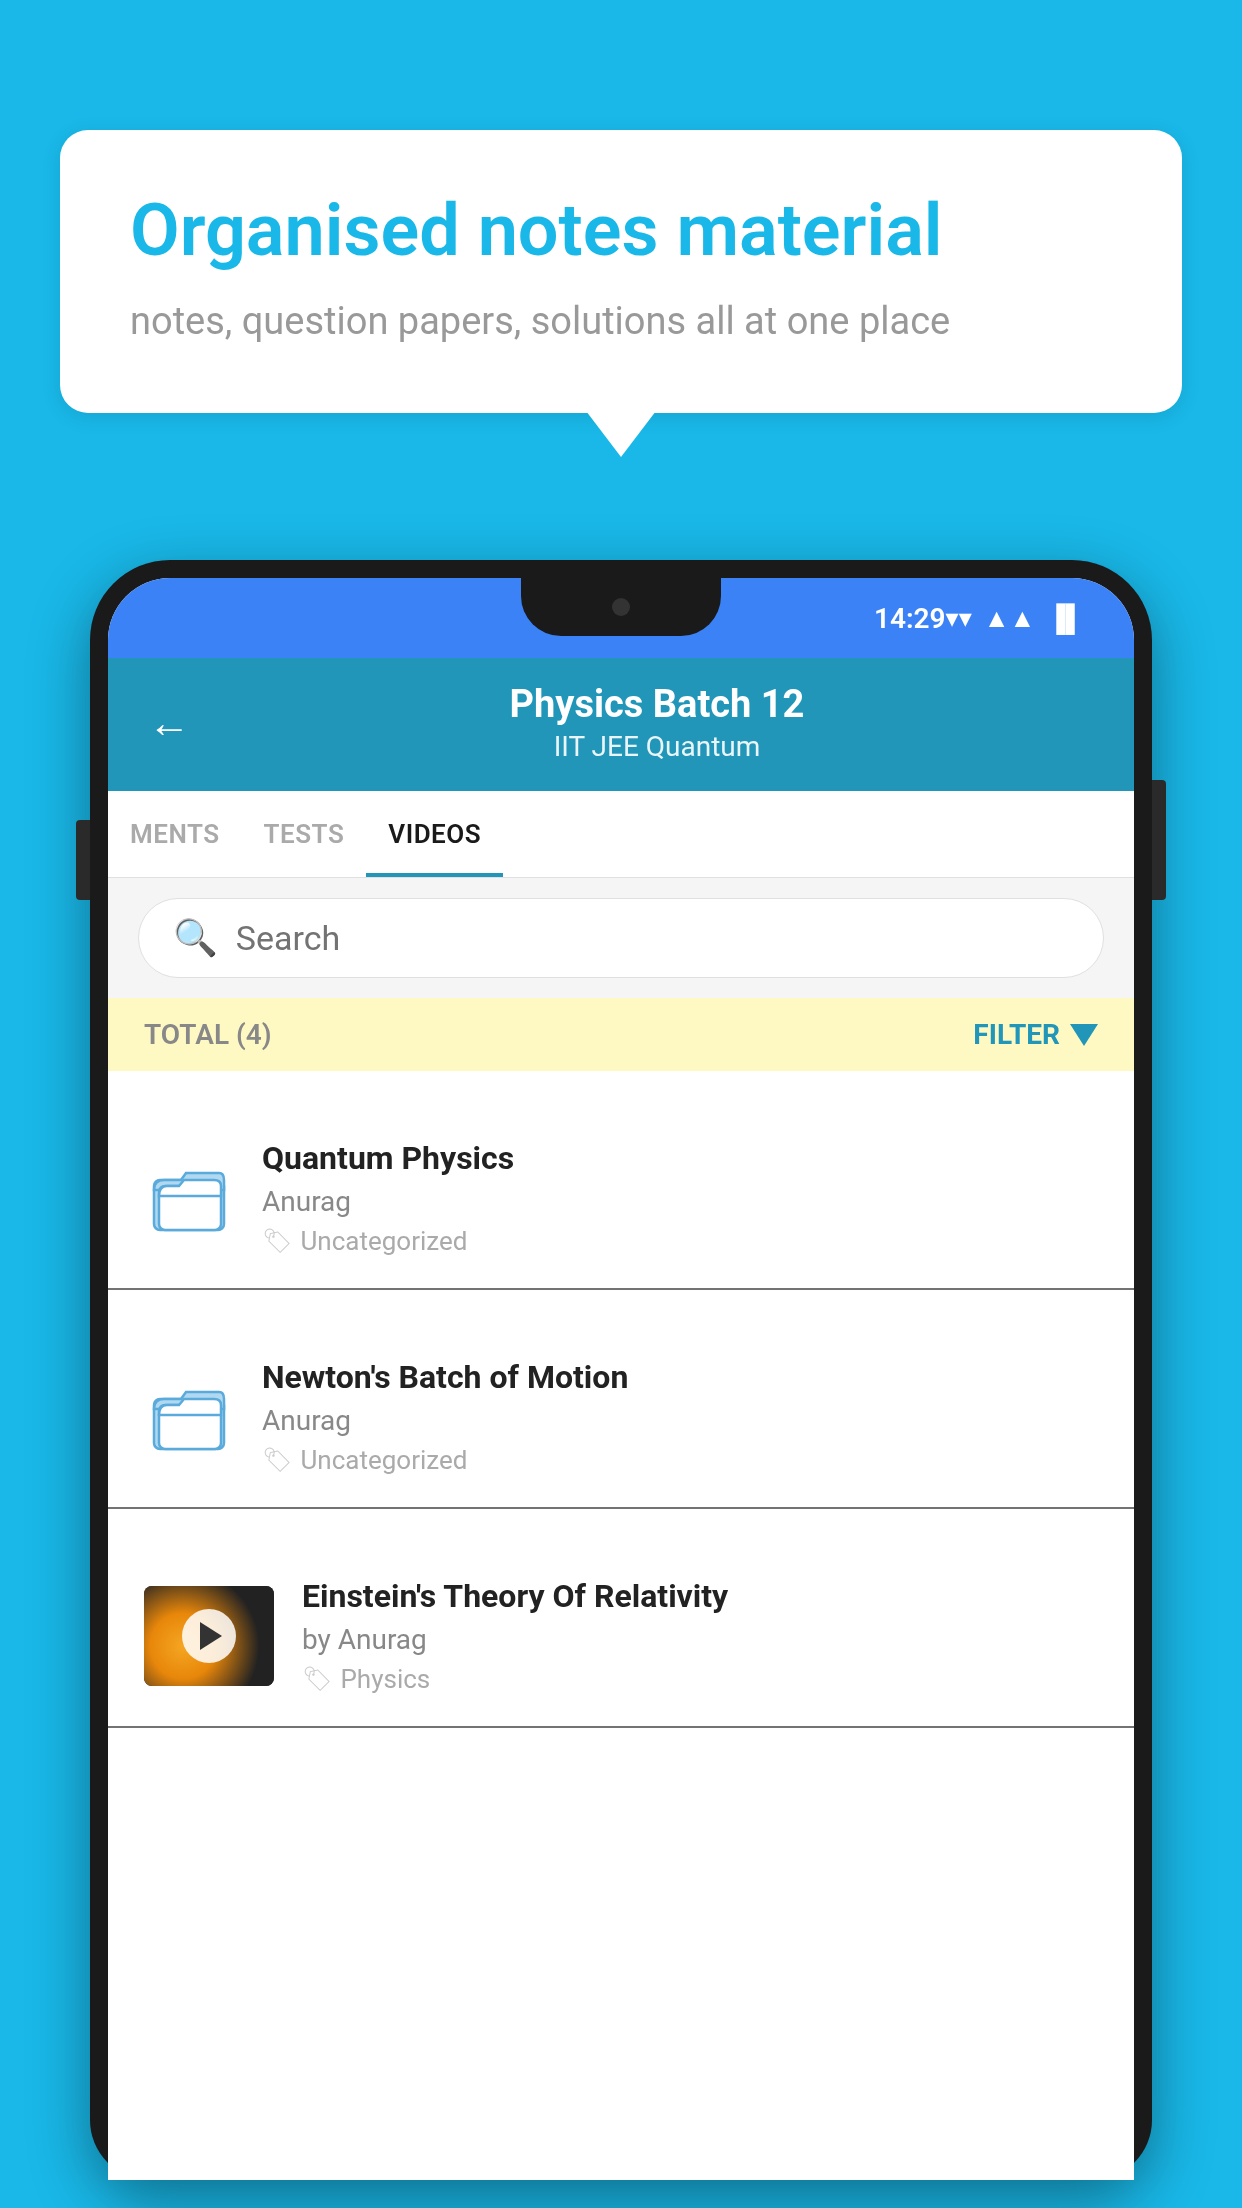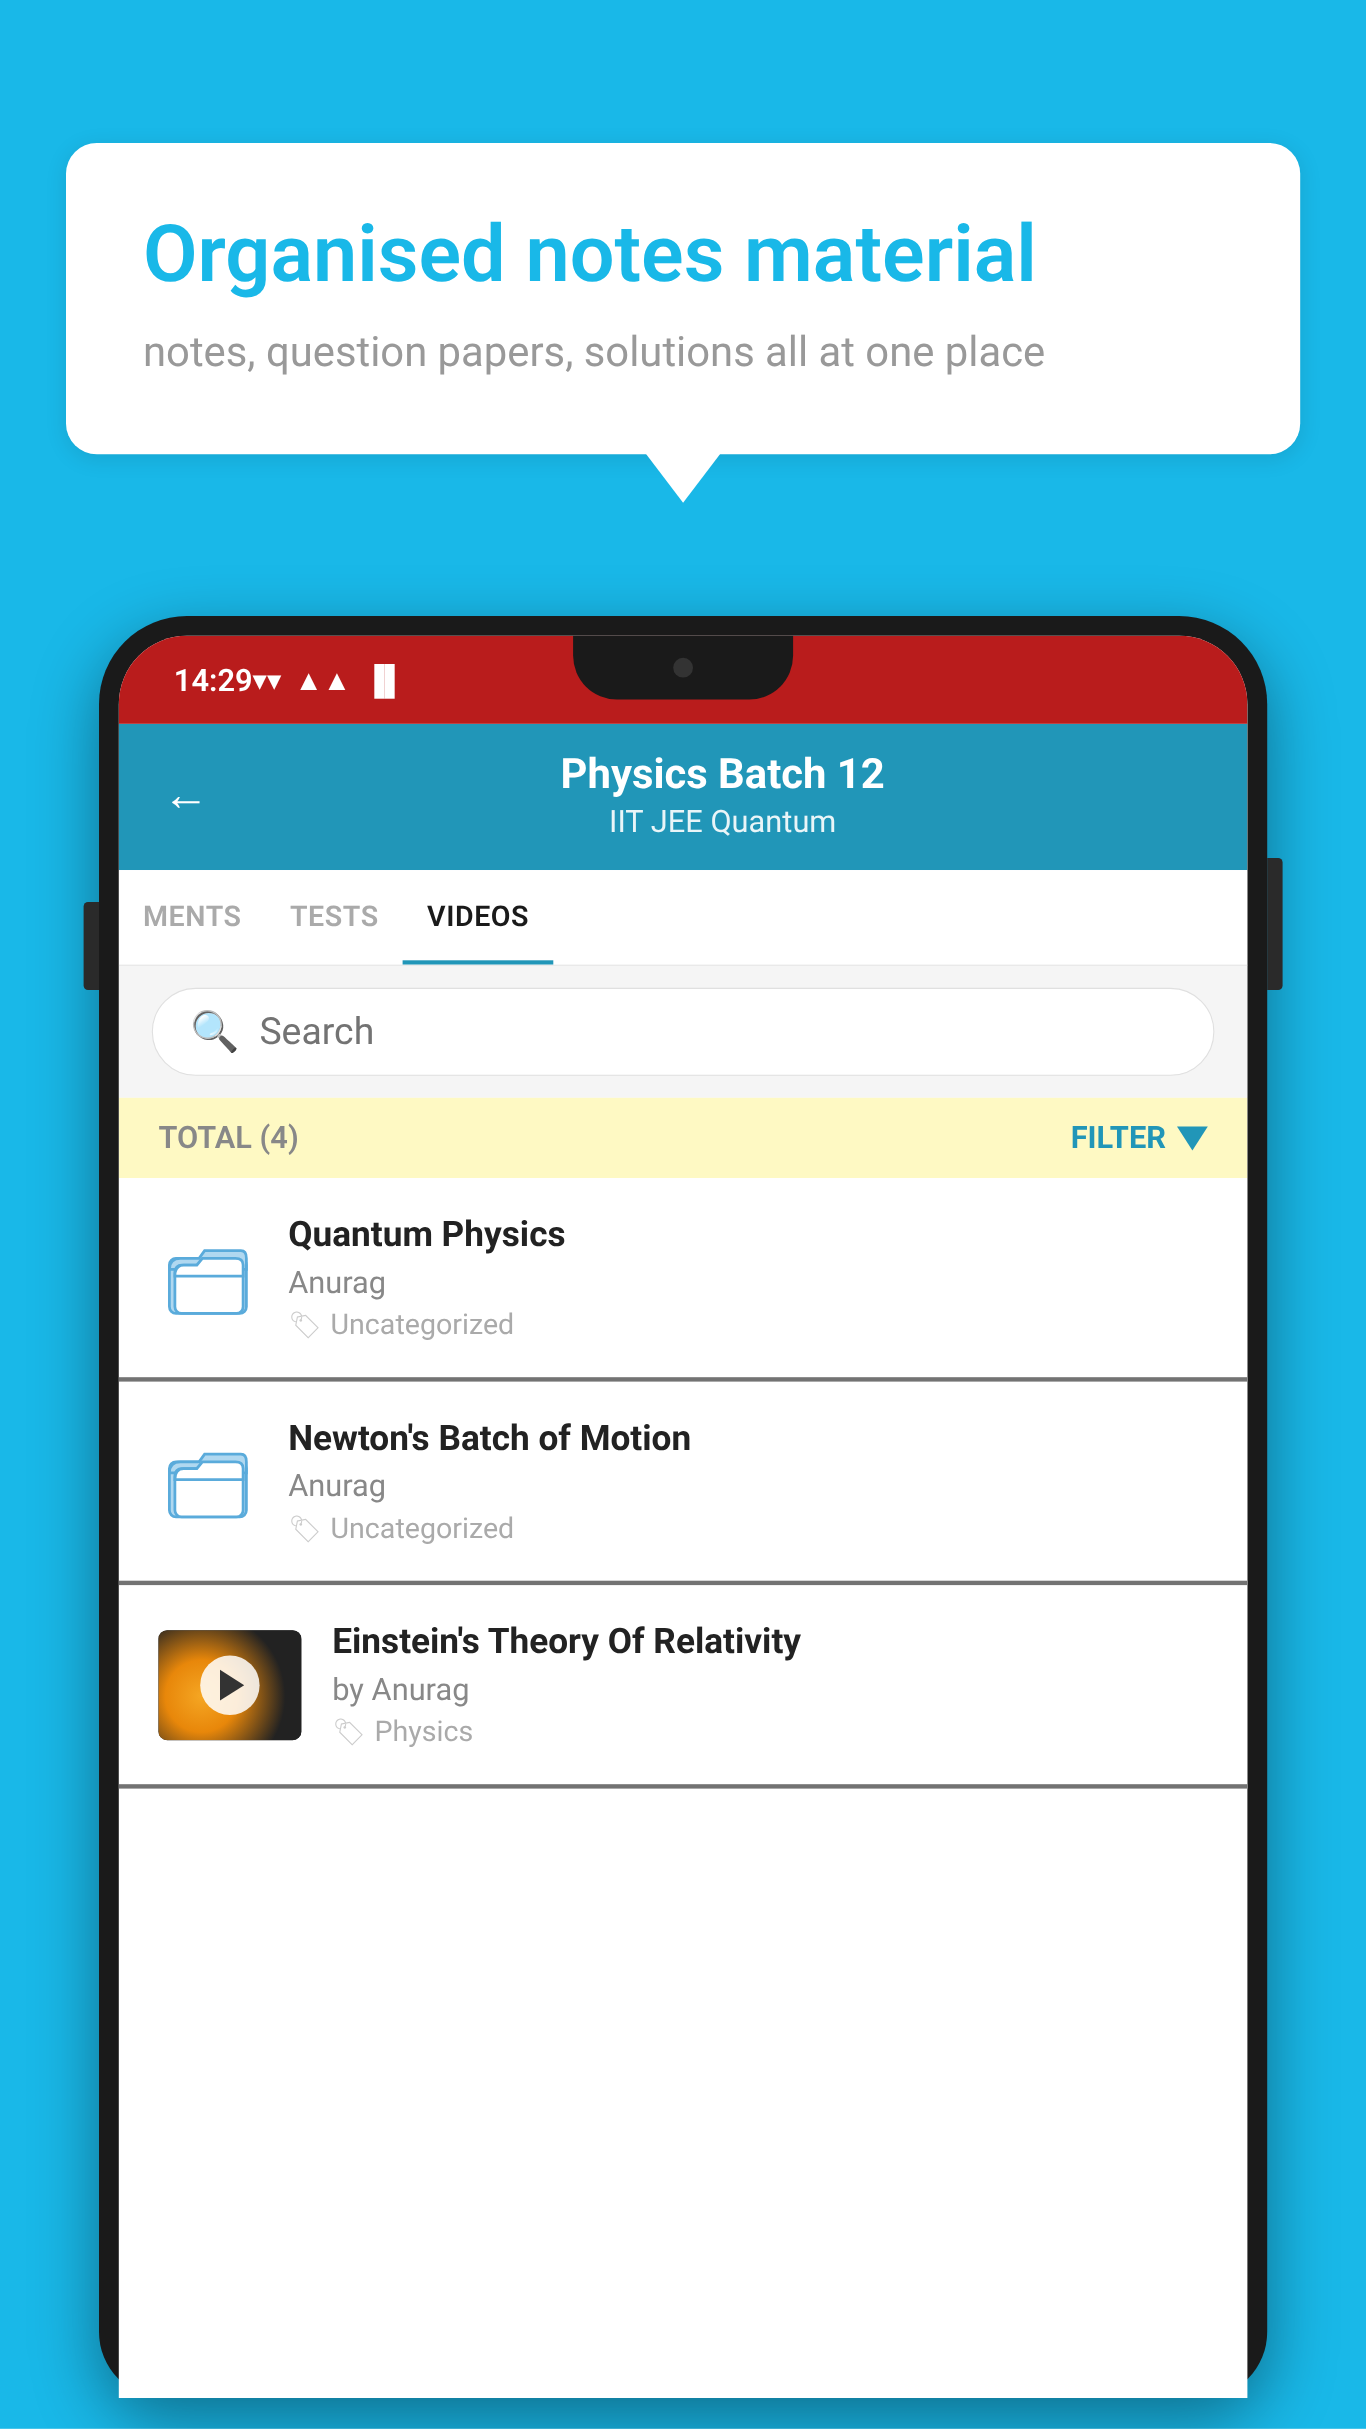--- a/index.html
+++ b/index.html
@@ -100,25 +100,25 @@
     .phone-screen {
       background: white;
       border-radius: 62px 62px 0 0;
       overflow: hidden;
       height: 100%;
       position: relative;
     }
 
     
     .status-bar {
-      background: #b91c1c;
+      background: #3b82f6;
       height: 80px;
       display: flex;
       align-items: center;
-      justify-content: flex-start;
+      justify-content: flex-end;
       padding: 0 50px;
       position: relative;
     }
 
     .status-time {
       color: white;
       font-size: 28px;
       font-weight: 600;
     }
 
@@ -282,22 +282,23 @@
 
     
     .video-list {
       background: white;
     }
 
     .video-item {
       display: flex;
       align-items: center;
       padding: 32px 36px;
-      border-bottom: 4px solid #737373;
+      border-bottom: 2px solid #737373;
       gap: 28px;
+      margin-top: 36px;
     }
 
     .video-thumbnail {
       width: 130px;
       height: 100px;
       border-radius: 8px;
       overflow: hidden;
       flex-shrink: 0;
       background: #222;
       position: relative;

